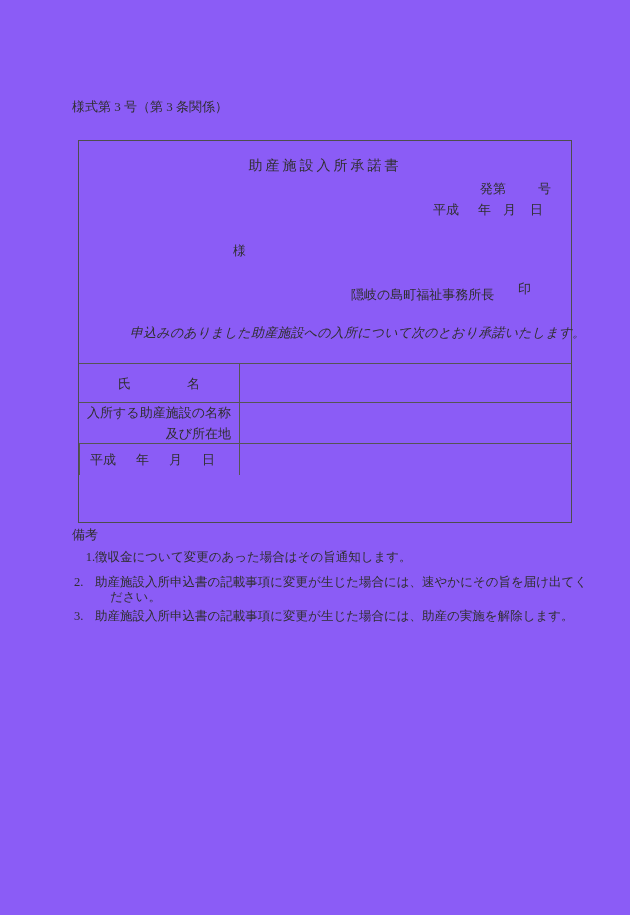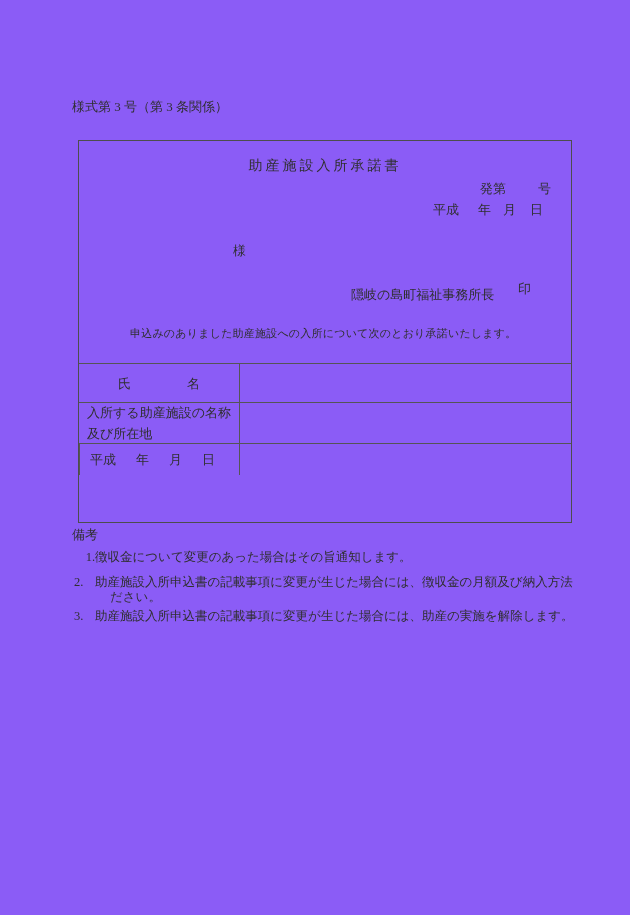--- a/index.html
+++ b/index.html
@@ -7,21 +7,21 @@
     width:630px; height:915px;
     background:#fbfbfb;
     font-family:"Liberation Serif","DejaVu Serif",serif;
     color:#2f2f2f;
   }
   .page {
     position:relative; width:630px; height:915px;
     background:#8b5cf6; overflow:hidden;
   }
   .txt { position:absolute; font-size:13px; line-height:16px; white-space:nowrap; }
-  .small { font-size:11px; }
+  .small { font-size:13px;font-style:italic; }
 
   .form-label { left:72px; top:99px; }
 
   .doc-box {
     position:absolute; left:78px; top:140px;
     width:494px; height:383px;
     border:1px solid #4d4d4d;
     box-sizing:border-box;
   }
   .doc-title {
@@ -51,21 +51,21 @@
     border-top:1px solid #555;
     display:flex; align-items:center; justify-content:center;
     font-size:13px; line-height:17px;
   }
   .cell.value {
     border-left:1px solid #555;
     justify-content:flex-start;
     padding-left:10px;
   }
   .name-pair { display:flex; gap:56px; }
-  .two-line { display:flex; flex-direction:column; align-items:flex-start; line-height:21px; }
+  .two-line { display:flex; flex-direction:column; align-items:flex-end; line-height:21px; }
   .date-parts { display:flex; gap:20px; }
 
   .notes-heading { left:72px; top:527px; }
   .note-line { position:absolute; left:74px; font-size:12.5px; line-height:16px; white-space:nowrap; }
   .note-num { display:inline-block; width:21px; }
   .note-1 { top:549px;text-align:right; }
   .note-2 { top:574px; }
   .note-2b { left:110px; top:589px; }
   .note-3 { top:608px; }
 </style>
@@ -127,21 +127,21 @@
     </div>
   </div>
 
   <div class="txt notes-heading">備考</div>
 
   <div class="note-line note-1">
     <span class="note-num">1.</span><span>徴収金について変更のあった場合はその旨通知します。</span>
   </div>
 
   <div class="note-line note-2">
-    <span class="note-num">2.</span><span>助産施設入所申込書の記載事項に変更が生じた場合には、徴収金の月額及び納入方法</span>
+    <span class="note-num">2.</span><span>助産施設入所申込書の記載事項に変更が生じた場合には、速やかにその旨を届け出てく</span>
   </div>
   <div class="note-line note-2b">
     <span>ださい。</span>
   </div>
 
   <div class="note-line note-3">
     <span class="note-num">3.</span><span>助産施設入所申込書の記載事項に変更が生じた場合には、助産の実施を解除します。</span>
   </div>
 
 </div>

